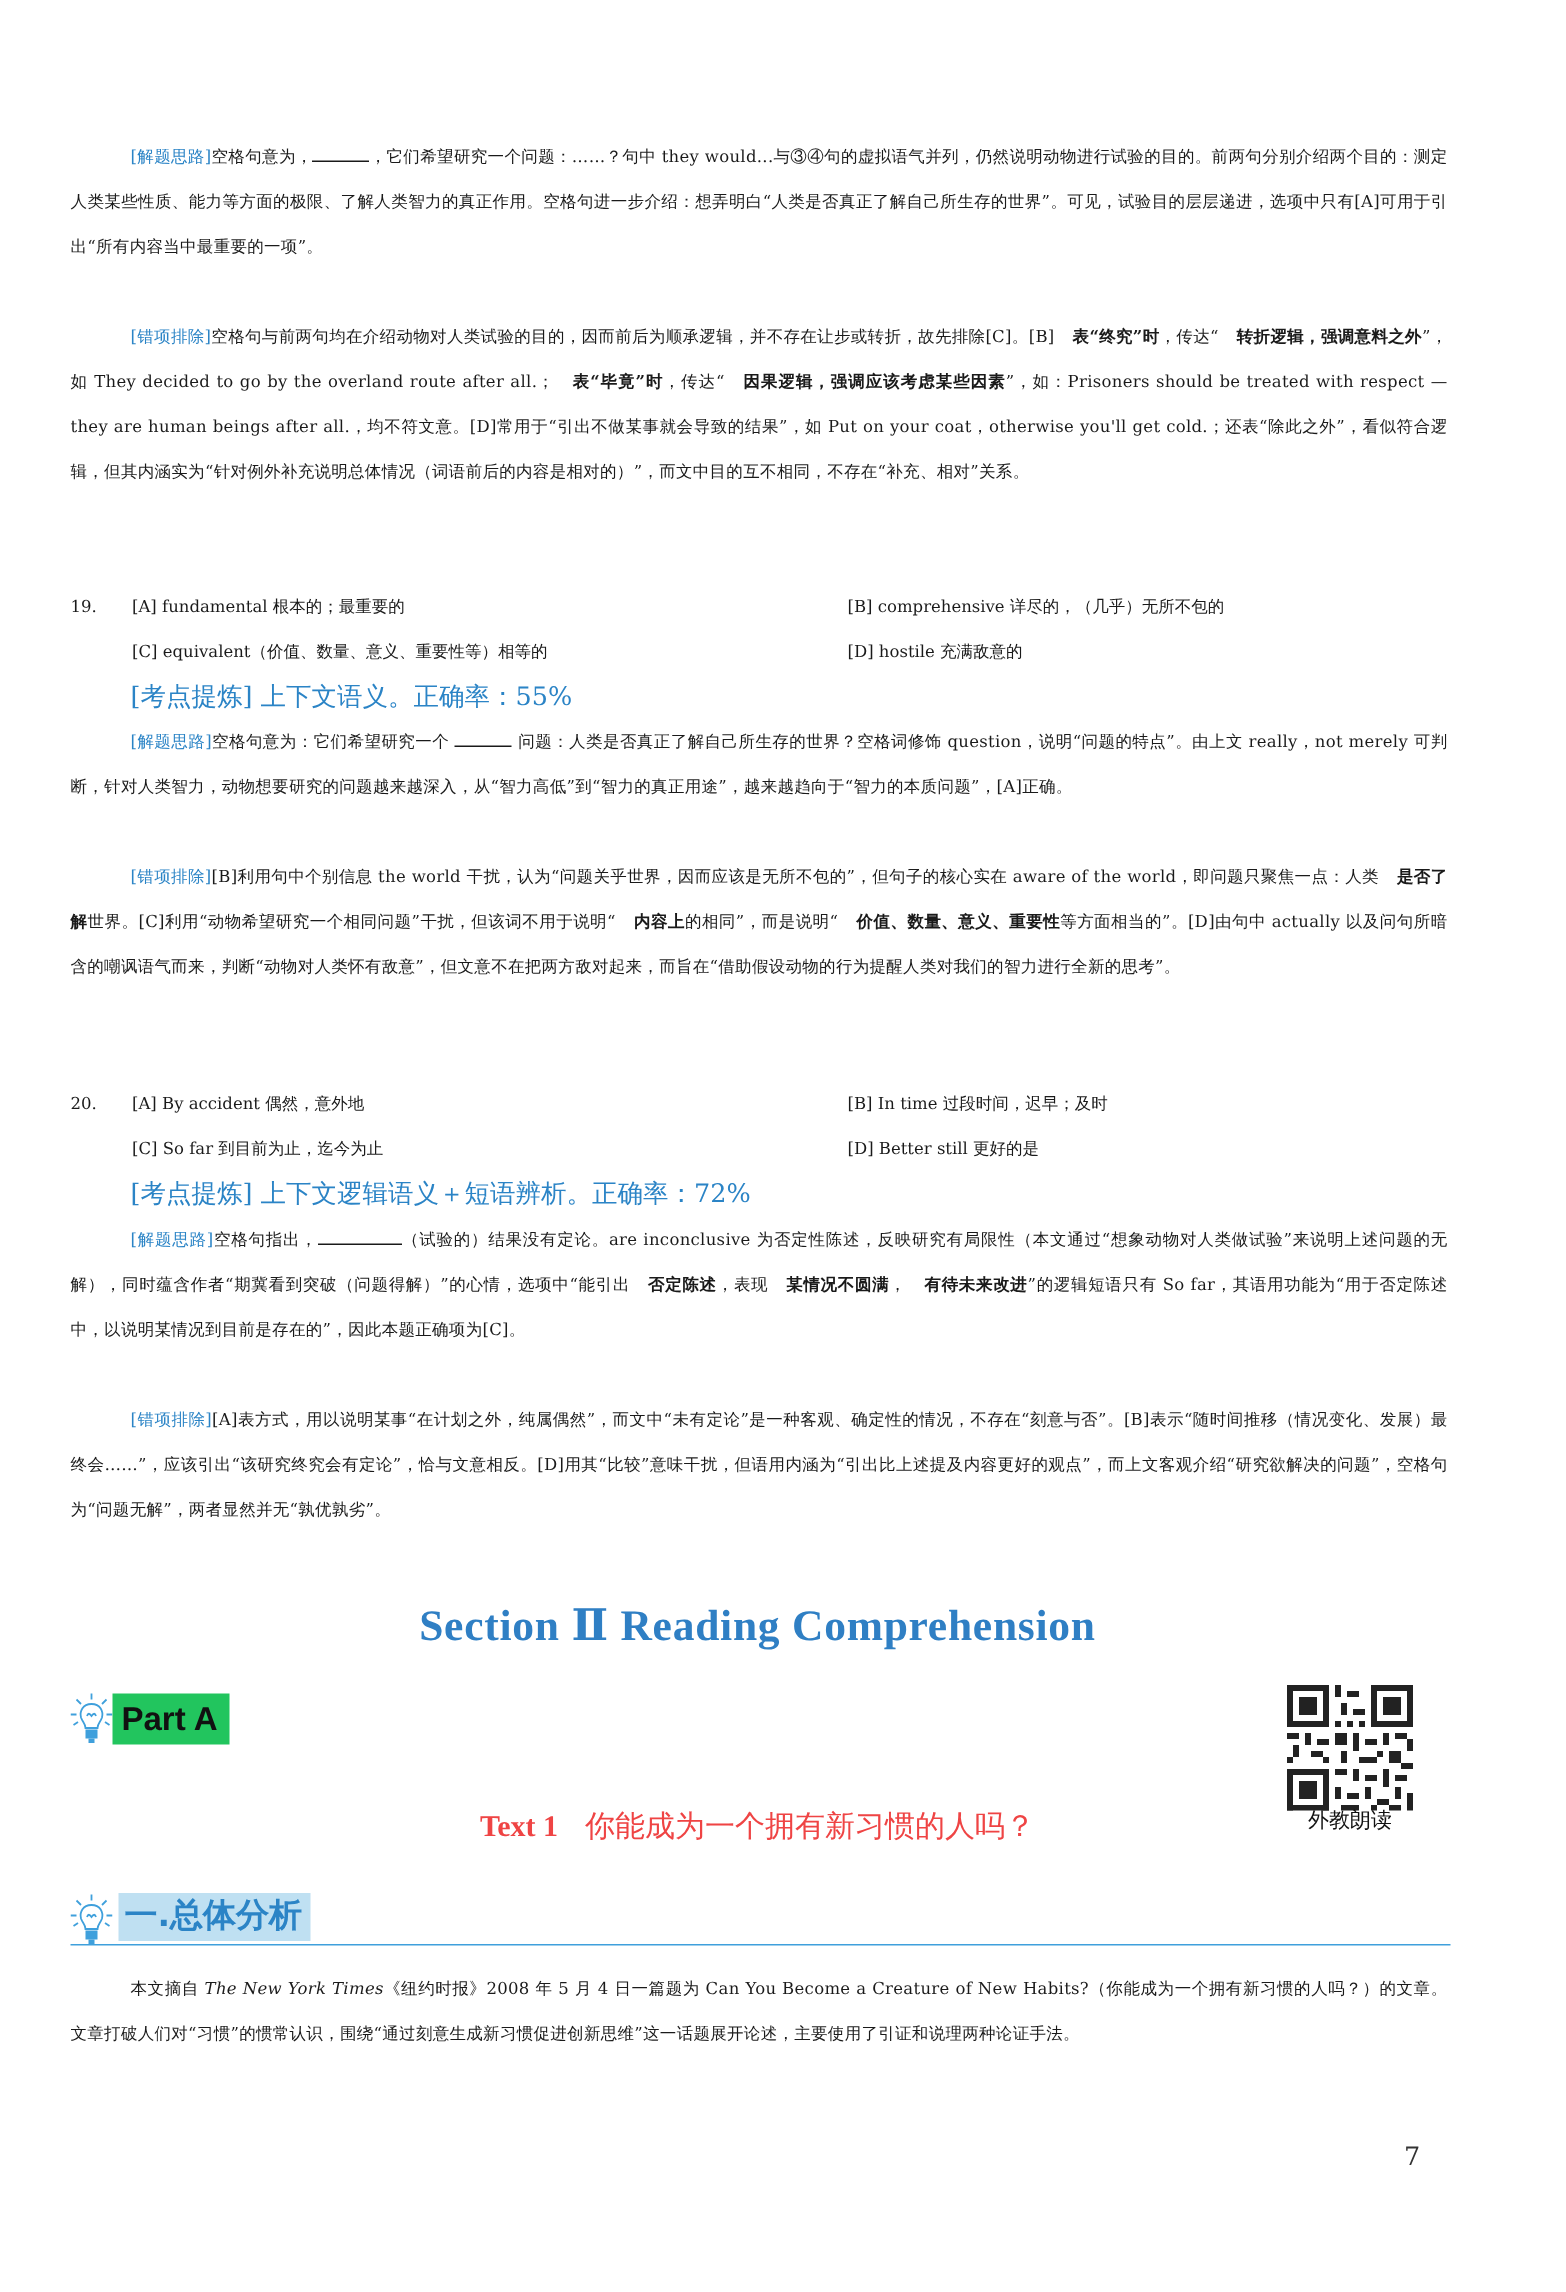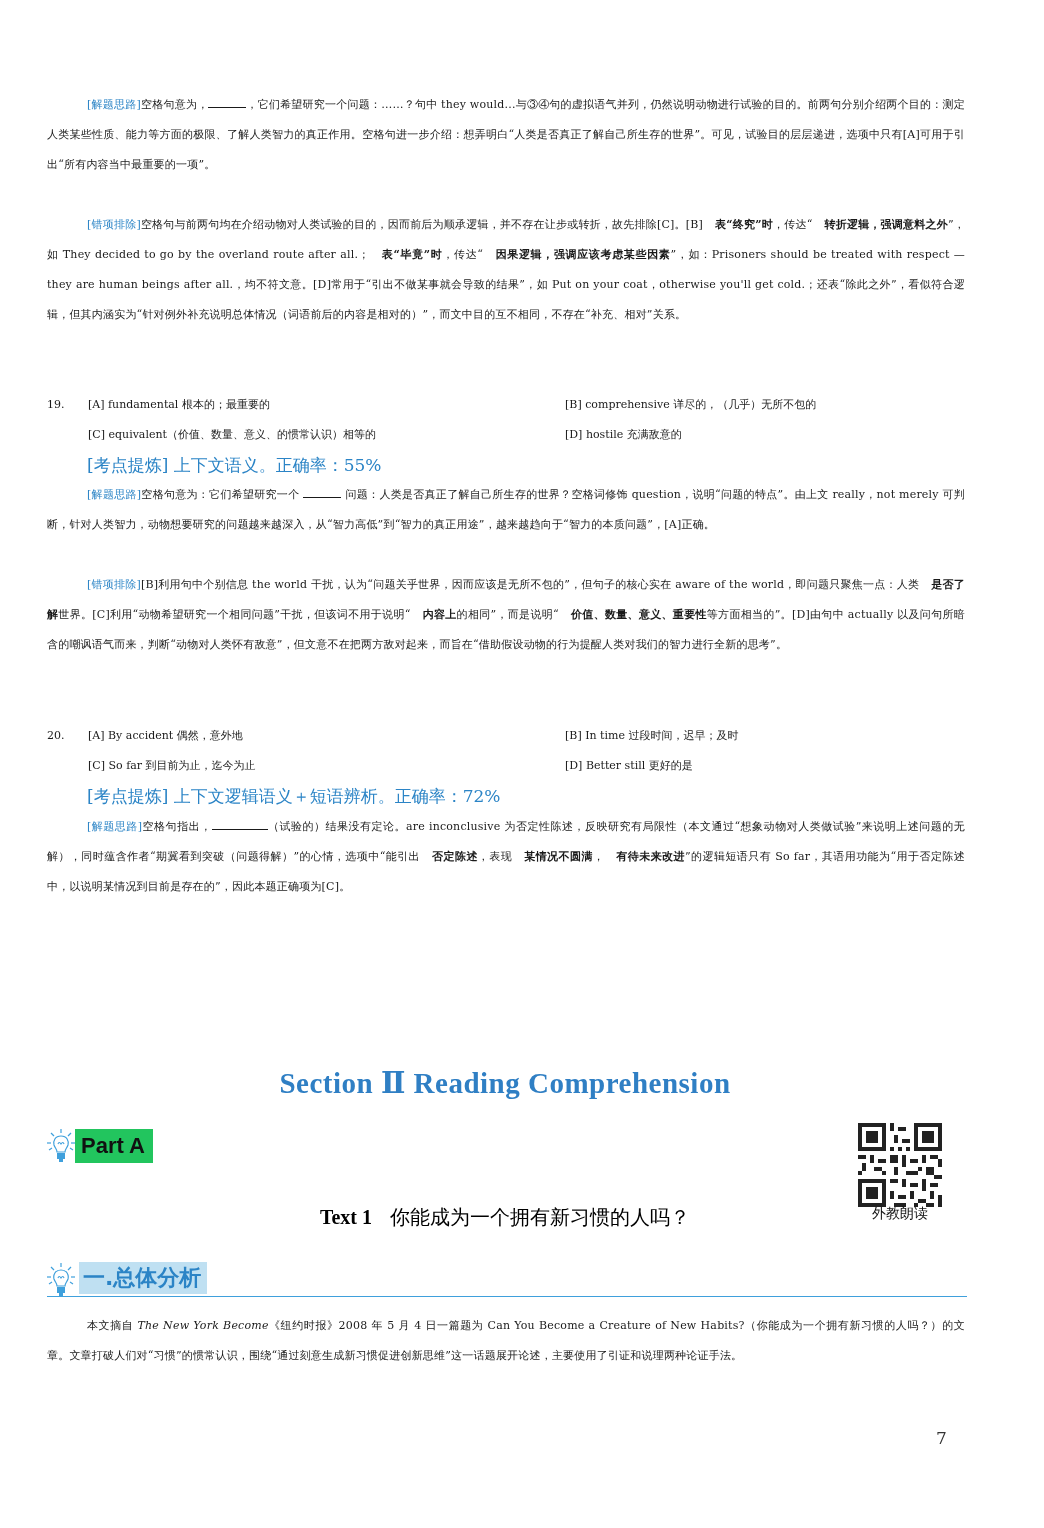--- a/index.html
+++ b/index.html
@@ -29,21 +29,21 @@
       font-size: 29px; color: #2f7fc4; letter-spacing: 0.5px;
     }
     .part-a { position: absolute; left: 47px; top: 1126px; height: 40px; display: flex; align-items: center; }
     .part-a .label {
       background: #22c55e; color: #111; font-family: "Liberation Sans", sans-serif; font-weight: bold;
       font-size: 22px; padding: 2px 8px 2px 6px; height: 30px; line-height: 30px; margin-left: 0;
     }
     .bulb { width: 28px; height: 36px; }
     .text-title {
       position: absolute; left: 0; width: 1010px; top: 1204px; text-align: center;
-      font-size: 20px; color: #000000;
+      font-size: 20px; color: #ef4444;
     }
     .text-title .eng { font-family: "Liberation Serif", serif; font-weight: bold; margin-right: 18px; }
     .qr { position: absolute; left: 858px; top: 1123px; width: 84px; height: 84px; }
     .qr-label { position: absolute; left: 850px; top: 1205px; width: 100px; text-align: center; font-family: "DejaVu Sans", sans-serif; font-size: 14px; color: #111; }
     .overall { position: absolute; left: 47px; top: 1262px; height: 36px; display: flex; }
     .overall .label {
       background: #bfe0f2; color: #2b84c6; font-family: "DejaVu Sans", sans-serif; font-weight: bold;
       font-size: 22px; padding: 0 6px 0 4px; height: 32px; line-height: 32px; margin-left: 4px;
     }
     .rule { position: absolute; left: 47px; top: 1296px; width: 920px; height: 1px; background: #3fa0dc; }
@@ -62,21 +62,21 @@
   <div class="para indent" style="top:210px;">
     <span class="tag">[错项排除]</span><span>空格句与前两句均在介绍动物对人类试验的目的，因而前后为顺承逻辑，并不存在让步或转折，故先排除[C]。[B]</span><span class="b">表“终究”时</span><span>，传达“</span><span class="b">转折逻辑，强调意料之外</span><span>”，如 They decided to go by the overland route after all.；</span><span class="b">表“毕竟”时</span><span>，传达“</span><span class="b">因果逻辑，强调应该考虑某些因素</span><span>”，如：Prisoners should be treated with respect — they are human beings after all.，均不符文意。[D]常用于“引出不做某事就会导致的结果”，如 Put on your coat，otherwise you'll get cold.；还表“除此之外”，看似符合逻辑，但其内涵实为“针对例外补充说明总体情况（词语前后的内容是相对的）”，而文中目的互不相同，不存在“补充、相对”关系。</span>
   </div>
 
   <div class="opt-row" style="top:390px;">
     <span class="num">19.</span>
     <span class="c1">[A] fundamental 根本的；最重要的</span>
     <span class="c2">[B] comprehensive 详尽的，（几乎）无所不包的</span>
   </div>
   <div class="opt-row" style="top:420px;">
-    <span class="c1">[C] equivalent（价值、数量、意义、的惯常认识）相等的</span>
+    <span class="c1">[C] equivalent（价值、数量、意义、重要性等）相等的</span>
     <span class="c2">[D] hostile 充满敌意的</span>
   </div>
   <div class="kd" style="top:450px;">[考点提炼] 上下文语义。正确率：55%</div>
 
   <div class="para indent" style="top:480px;">
     <span class="tag">[解题思路]</span><span>空格句意为：它们希望研究一个</span><span class="blank" style="width:38px;margin:0 4px;"></span><span>问题：人类是否真正了解自己所生存的世界？空格词修饰 question，说明“问题的特点”。由上文 really，not merely 可判断，针对人类智力，动物想要研究的问题越来越深入，从“智力高低”到“智力的真正用途”，越来越趋向于“智力的本质问题”，[A]正确。</span>
   </div>
 
   <div class="para indent" style="top:570px;">
     <span class="tag">[错项排除]</span><span>[B]利用句中个别信息 the world 干扰，认为“问题关乎世界，因而应该是无所不包的”，但句子的核心实在 aware of the world，即问题只聚焦一点：人类</span><span class="b">是否了解</span><span>世界。[C]利用“动物希望研究一个相同问题”干扰，但该词不用于说明“</span><span class="b">内容上</span><span>的相同”，而是说明“</span><span class="b">价值、数量、意义、重要性</span><span>等方面相当的”。[D]由句中 actually 以及问句所暗含的嘲讽语气而来，判断“动物对人类怀有敌意”，但文意不在把两方敌对起来，而旨在“借助假设动物的行为提醒人类对我们的智力进行全新的思考”。</span>
@@ -90,20 +90,23 @@
   <div class="opt-row" style="top:751px;">
     <span class="c1">[C] So far 到目前为止，迄今为止</span>
     <span class="c2">[D] Better still 更好的是</span>
   </div>
   <div class="kd" style="top:781px;">[考点提炼] 上下文逻辑语义＋短语辨析。正确率：72%</div>
 
   <div class="para indent" style="top:812px;">
     <span class="tag">[解题思路]</span><span>空格句指出，</span><span class="blank" style="width:56px;"></span><span>（试验的）结果没有定论。are inconclusive 为否定性陈述，反映研究有局限性（本文通过“想象动物对人类做试验”来说明上述问题的无解），同时蕴含作者“期冀看到突破（问题得解）”的心情，选项中“能引出</span><span class="b">否定陈述</span><span>，表现</span><span class="b">某情况不圆满</span><span>，</span><span class="b">有待未来改进</span><span>”的逻辑短语只有 So far，其语用功能为“用于否定陈述中，以说明某情况到目前是存在的”，因此本题正确项为[C]。</span>
   </div>
 
+  <div class="para indent" style="top:932px;">
+    <span class="tag">[错项排除]</span><span>[A]表方式，用以说明某事“在计划之外，纯属偶然”，而文中“未有定论”是一种客观、确定性的情况，不存在“刻意与否”。[B]表示“随时间推移（情况变化、发展）最终会……”，应该引出“该研究终究会有定论”，恰与文意相反。[D]用其“比较”意味干扰，但语用内涵为“引出比上述提及内容更好的观点”，而上文客观介绍“研究欲解决的问题”，空格句为“问题无解”，两者显然并无“孰优孰劣”。</span>
+  </div>
 
   <div class="section-title">Section Ⅱ Reading Comprehension</div>
 
   <div class="part-a">
     <svg class="bulb" viewBox="0 0 28 36">
       <g stroke="#3fa0dc" stroke-width="1.2" fill="none">
         <line x1="14" y1="1" x2="14" y2="5"></line>
         <line x1="4" y1="5" x2="7" y2="8"></line>
         <line x1="24" y1="5" x2="21" y2="8"></line>
         <line x1="0" y1="15" x2="4" y2="15"></line>
@@ -198,17 +201,17 @@
         <path d="M11 16 Q12 13 14 16 Q16 13 17 16"></path>
       </g>
       <rect x="10" y="25" width="8" height="6" fill="#3fa0dc"></rect>
       <rect x="12" y="31" width="4" height="3" fill="#3fa0dc"></rect>
     </svg>
     <span class="label">一.总体分析</span>
   </div>
   <div class="rule"></div>
 
   <div class="para indent" style="top:1311px;">
-    <span>本文摘自 </span><i class="it">The New York Become</i><span>《纽约时报》2008 年 5 月 4 日一篇题为 Can You Become a Creature of New Habits?（你能成为一个拥有新习惯的人吗？）的文章。文章打破人们对“习惯”的惯常认识，围绕“通过刻意生成新习惯促进创新思维”这一话题展开论述，主要使用了引证和说理两种论证手法。</span>
+    <span>本文摘自 </span><i class="it">The New York Times</i><span>《纽约时报》2008 年 5 月 4 日一篇题为 Can You Become a Creature of New Habits?（你能成为一个拥有新习惯的人吗？）的文章。文章打破人们对“习惯”的惯常认识，围绕“通过刻意生成新习惯促进创新思维”这一话题展开论述，主要使用了引证和说理两种论证手法。</span>
   </div>
 
   <div class="page-num">7</div>
 </div>
 
 </body></html>

